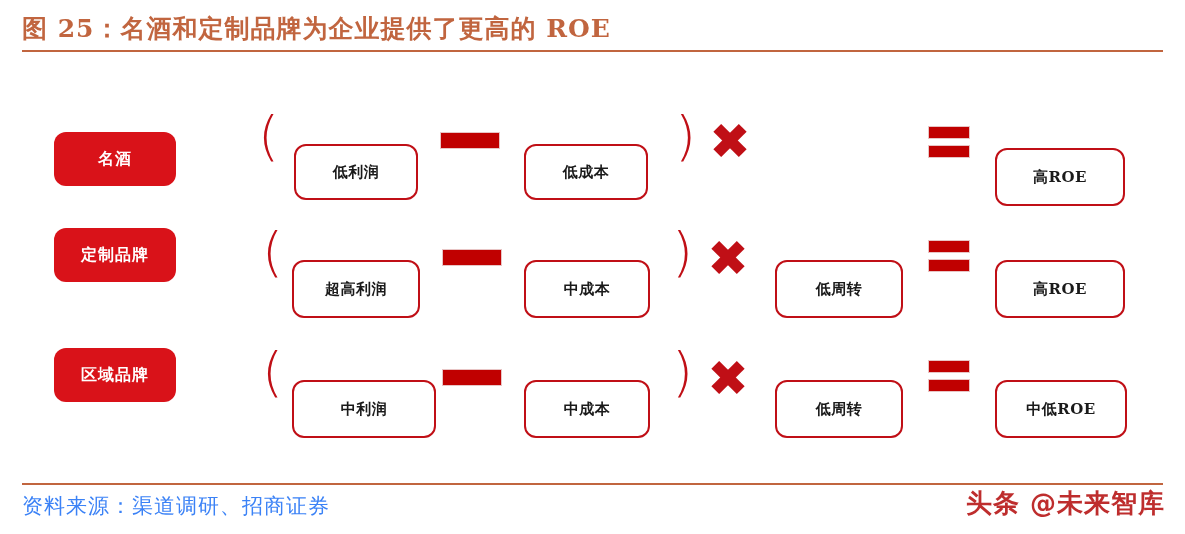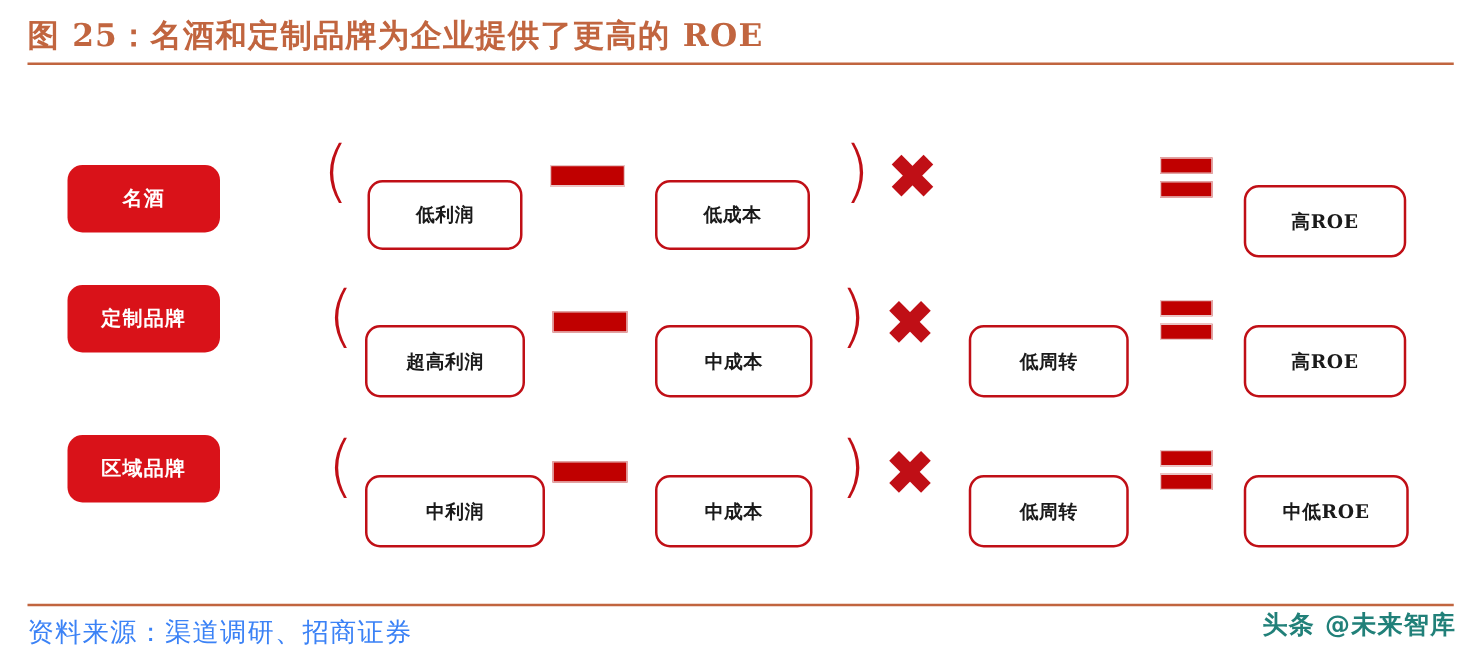--- a/index.html
+++ b/index.html
@@ -170,23 +170,23 @@
     font-size: 21px;
     color: #3b82f6;
     letter-spacing: 1px;
     white-space: nowrap;
   }
   .watermark {
     position: absolute;
     right: 20px;
     top: 486px;
     font-family: "DejaVu Sans", "Liberation Sans", sans-serif;
-    font-size: 20px;
-    font-weight: bold;
-    color: #0f766e;
+    font-size: 26px;
+    font-weight: bold;
+    color: #b91c1c;
     letter-spacing: 1px;
     white-space: nowrap;
     opacity: 0.92;
   }
 </style>
 </head>
 <body>
 
 <div class="title-block">
   <div class="title-text">图 25：名酒和定制品牌为企业提供了更高的 ROE</div>

